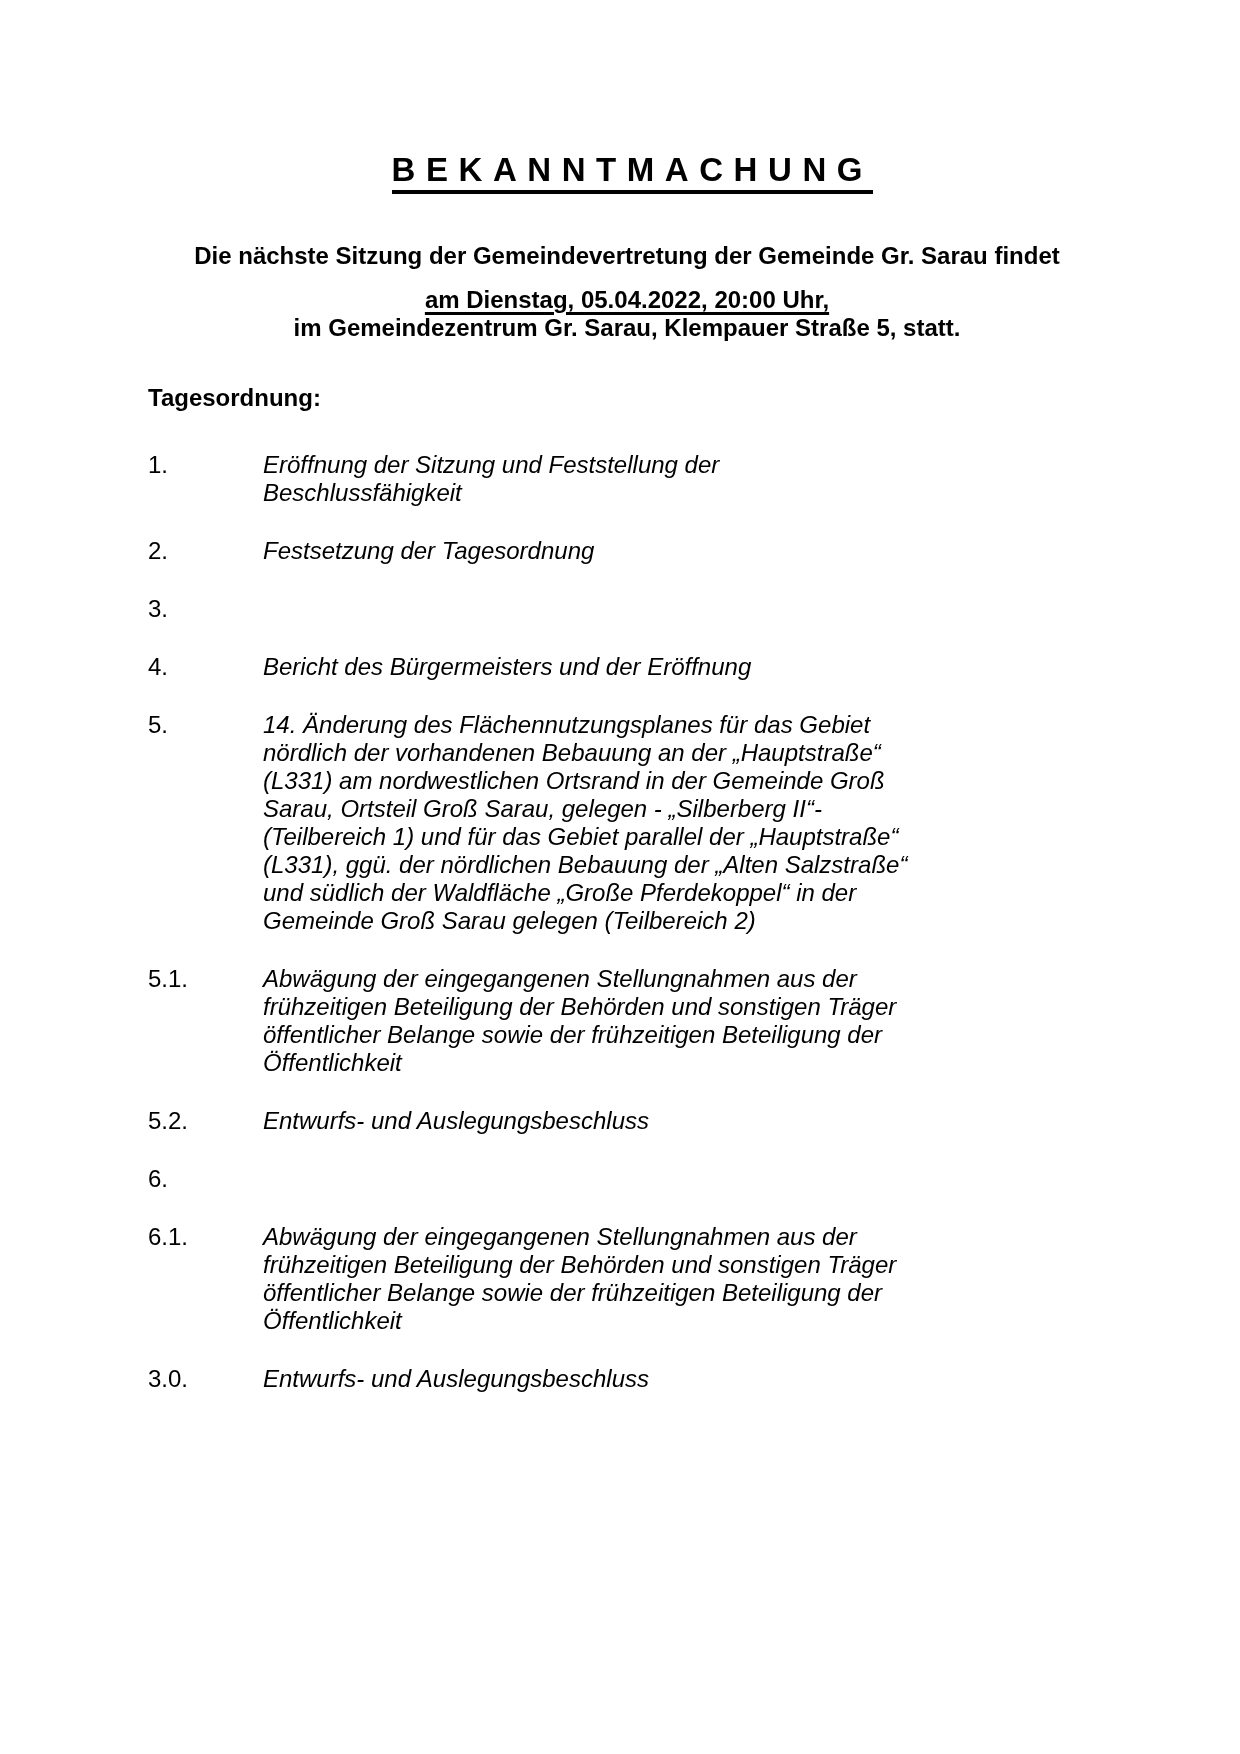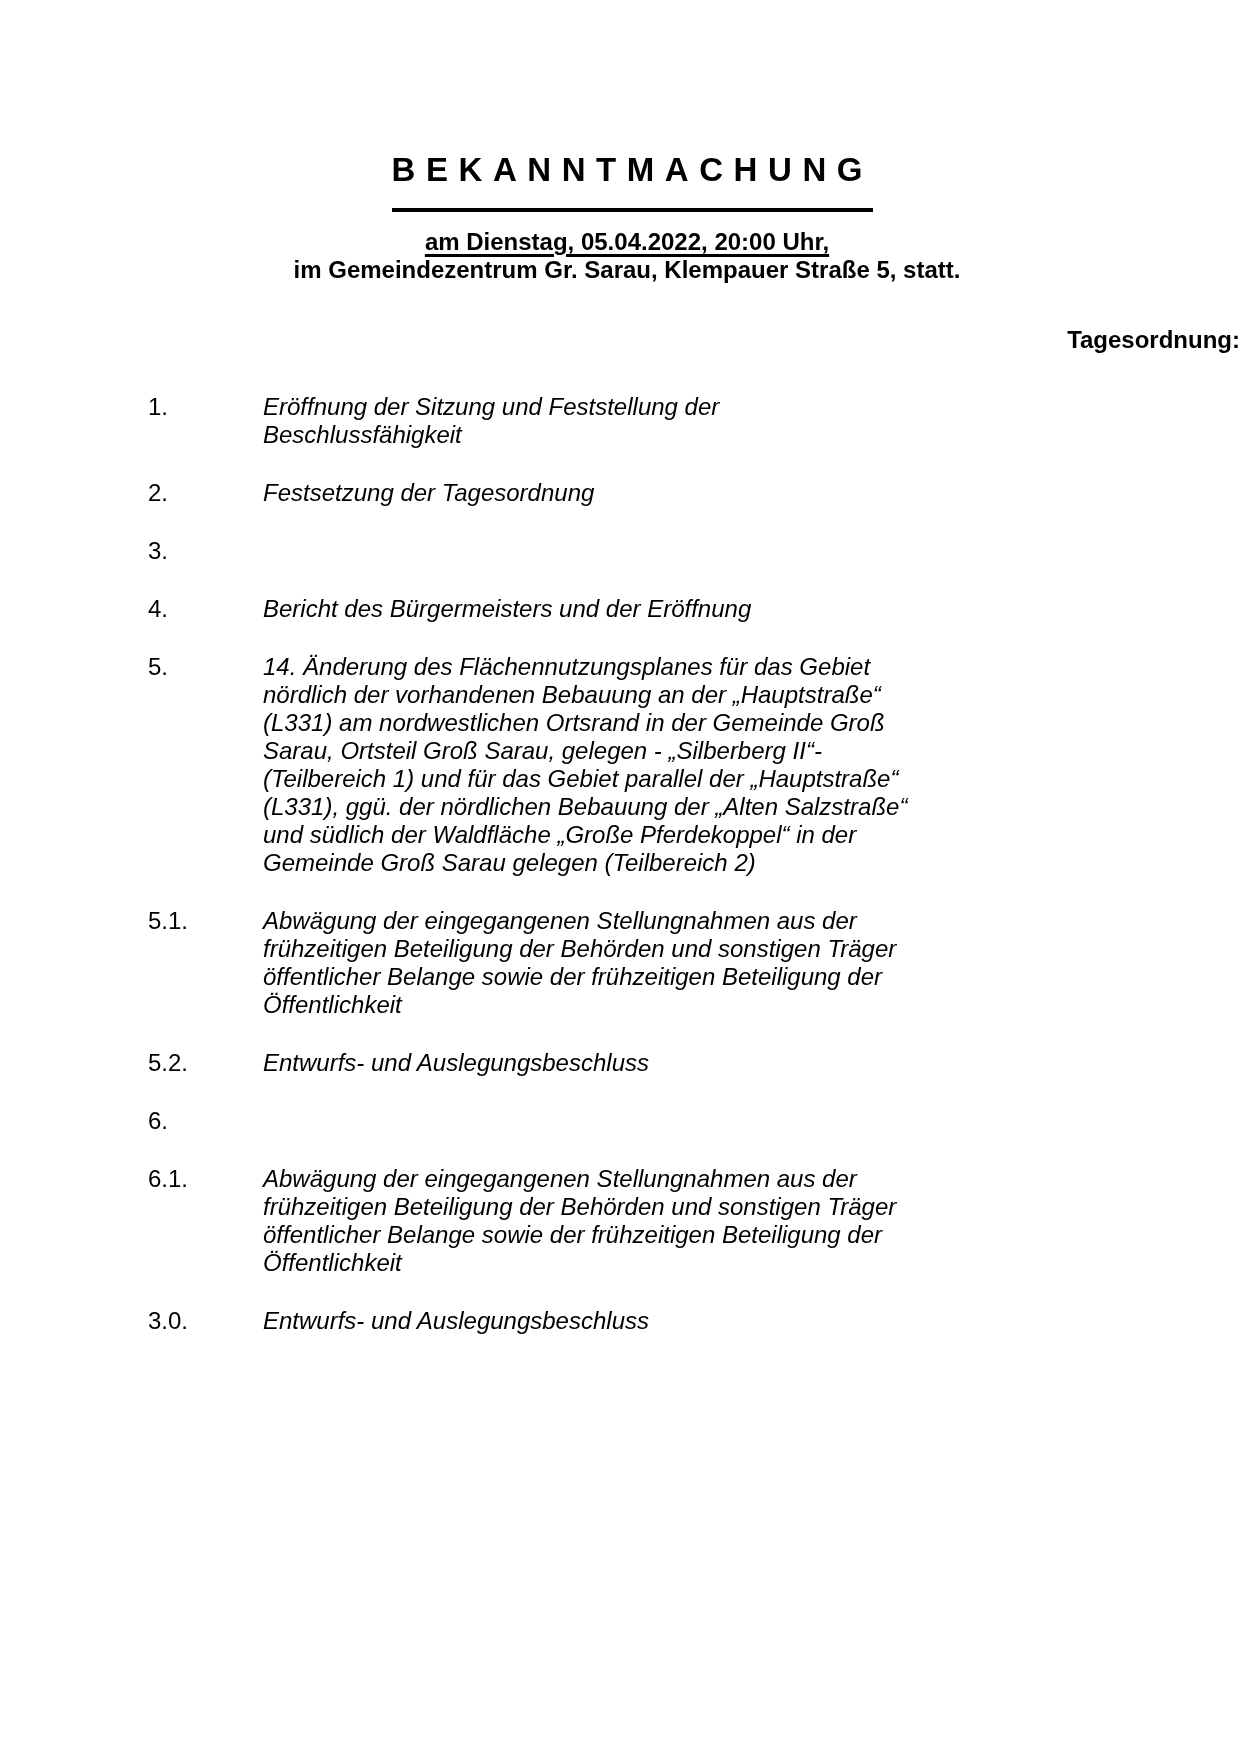--- a/index.html
+++ b/index.html
@@ -25,21 +25,21 @@
   .doc-title {
     font-size: 33px;
     font-weight: bold;
     line-height: 40px;
     letter-spacing: 0.32em;
     white-space: nowrap;
   }
   .doc-title .title-underline {
     display: inline-block;
     border-bottom: 4px solid #000000;
-    padding-bottom: 18px;
+    padding-bottom: 0;
     margin-right: -0.32em; 
   }
   .intro {
     font-size: 24px;
     font-weight: bold;
     line-height: 28px;
   }
   .intro-1 { margin-top: 48px; }
   .intro-2 { margin-top: 16px; }
   .intro-3 { }
@@ -50,21 +50,20 @@
   }
   .agenda-section {
     padding-left: 148px;
     margin-top: 42px;
   }
   .agenda-heading {
     font-size: 24px;
     line-height: 28px;
     font-weight: bold;
     margin-bottom: 39px;
-    text-align: right;
   }
   .agenda-list {
     list-style: none;
   }
   .agenda-item {
     display: flex;
     align-items: flex-start;
     font-size: 24px;
     line-height: 28px;
     margin-bottom: 30px;
@@ -78,20 +77,21 @@
   }
 </style>
 </head>
 <body>
 
 <div class="page">
 
   <div class="header">
     <h1 class="doc-title"><span class="title-underline">BEKANNTMACHUNG</span></h1>
 
+    <p class="intro intro-1">Die nächste Sitzung der Gemeindevertretung der Gemeinde Gr. Sarau findet</p>
 
     <p class="intro intro-2 underlined">am Dienstag, 05.04.2022, 20:00 Uhr,</p>
 
     <p class="intro intro-3">im Gemeindezentrum Gr. Sarau, Klempauer Straße 5, statt.</p>
   </div>
 
   <div class="agenda-section">
     <h2 class="agenda-heading">Tagesordnung:</h2>
 
     <ul class="agenda-list">

